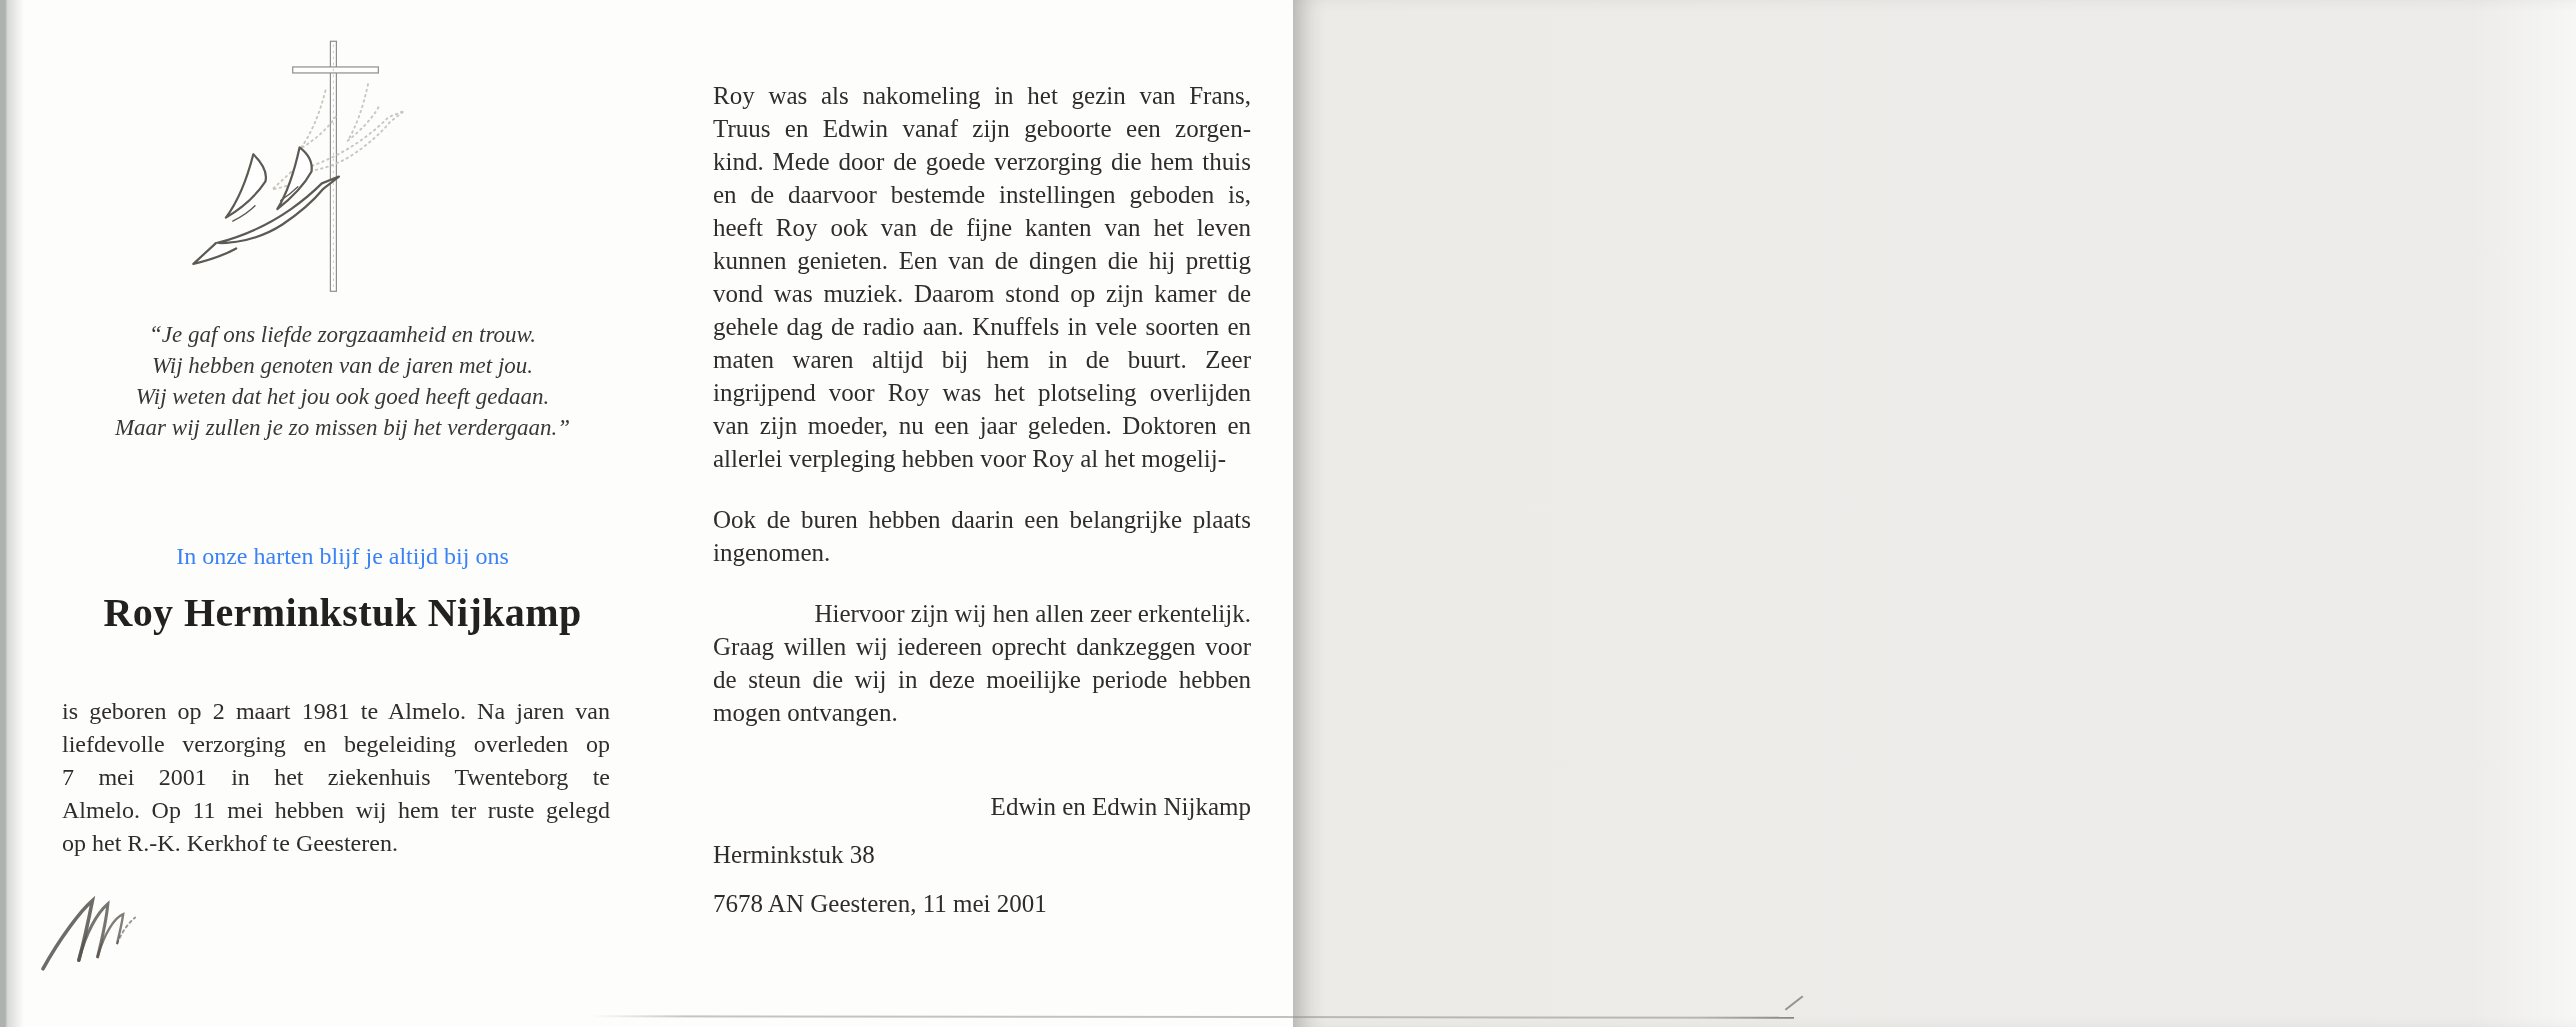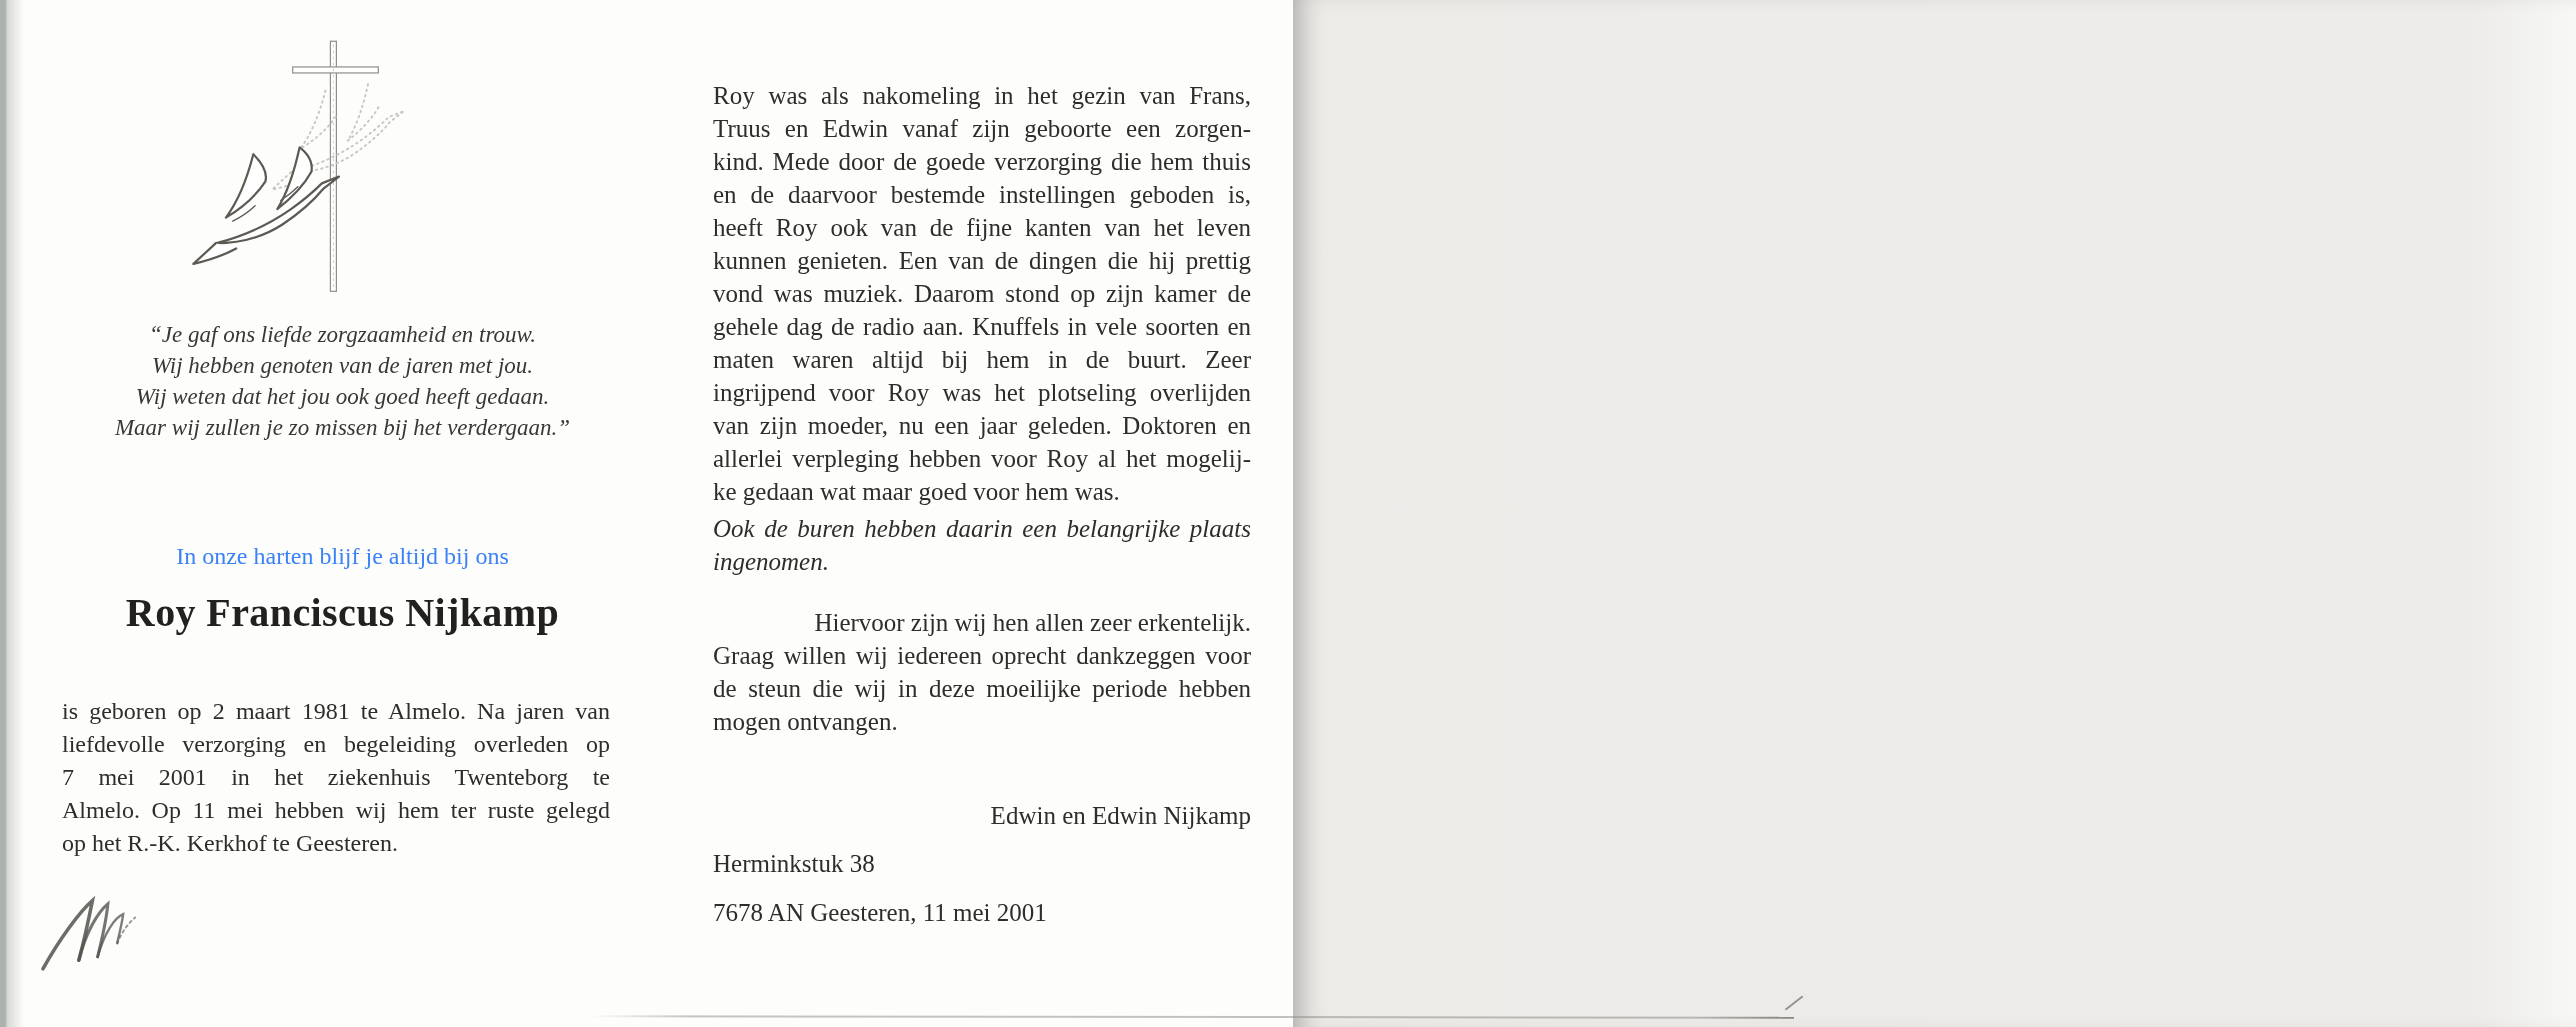--- a/index.html
+++ b/index.html
@@ -57,21 +57,21 @@
     position:absolute;left:62px;top:695px;width:548px;
     font-size:24px;line-height:33px;
   }
   .jlines div{text-align:justify;text-align-last:justify;}
   .jlines div:last-child{text-align-last:left;}
   
   .mid-col{
     position:absolute;left:713px;top:79px;width:538px;
     font-size:25px;line-height:33px;color:#2f2d2a;
   }
-  .p2{margin-top:4px;font-style:italic;}
+  .p2{margin-top:28px;}
   .p3{margin-top:28px;text-align:right;}
   .p4{}
   .sig{margin-top:61px;text-align:right;}
   .addr1{margin-top:15.4px;text-align:left;}
   .addr2{margin-top:15.4px;text-align:left;}
 </style>
 </head>
 <body>
 
 <div class="scan">
@@ -103,21 +103,21 @@
 
     <div class="poem clines">
         <div>“Je gaf ons liefde zorgzaamheid en trouw.</div>
         <div>Wij hebben genoten van de jaren met jou.</div>
         <div>Wij weten dat het jou ook goed heeft gedaan.</div>
         <div>Maar wij zullen je zo missen bij het verdergaan.”</div>
       </div>
 
     <div class="memorial">In onze harten blijf je altijd bij ons</div>
 
-    <h1 class="name">Roy Franciscus Nijkamp</h1>
+    <h1 class="name">Roy Herminkstuk Nijkamp</h1>
 
     <div class="bio jlines">
         <div>is geboren op 2 maart 1981 te Almelo. Na jaren van</div>
         <div>liefdevolle verzorging en begeleiding overleden op</div>
         <div>7 mei 2001 in het ziekenhuis Twenteborg te</div>
         <div>Almelo. Op 11 mei hebben wij hem ter ruste gelegd</div>
         <div>op het R.-K. Kerkhof te Geesteren.</div>
       </div>
 
     <svg class="scribble" width="171" height="111" viewBox="0 0 200 130">
@@ -141,21 +141,20 @@
         <div>kind. Mede door de goede verzorging die hem thuis</div>
         <div>en de daarvoor bestemde instellingen geboden is,</div>
         <div>heeft Roy ook van de fijne kanten van het leven</div>
         <div>kunnen genieten. Een van de dingen die hij prettig</div>
         <div>vond was muziek. Daarom stond op zijn kamer de</div>
         <div>gehele dag de radio aan. Knuffels in vele soorten en</div>
         <div>maten waren altijd bij hem in de buurt. Zeer</div>
         <div>ingrijpend voor Roy was het plotseling overlijden</div>
         <div>van zijn moeder, nu een jaar geleden. Doktoren en</div>
         <div>allerlei verpleging hebben voor Roy al het mogelij-</div>
-        <div>ke gedaan wat maar goed voor hem was.</div>
       </div>
     <div class="para jlines p2">
         <div>Ook de buren hebben daarin een belangrijke plaats</div>
         <div>ingenomen.</div>
       </div>
     <div class="para p3">Hiervoor zijn wij hen allen zeer erkentelijk.</div>
     <div class="para jlines p4">
         <div>Graag willen wij iedereen oprecht dankzeggen voor</div>
         <div>de steun die wij in deze moeilijke periode hebben</div>
         <div>mogen ontvangen.</div>

